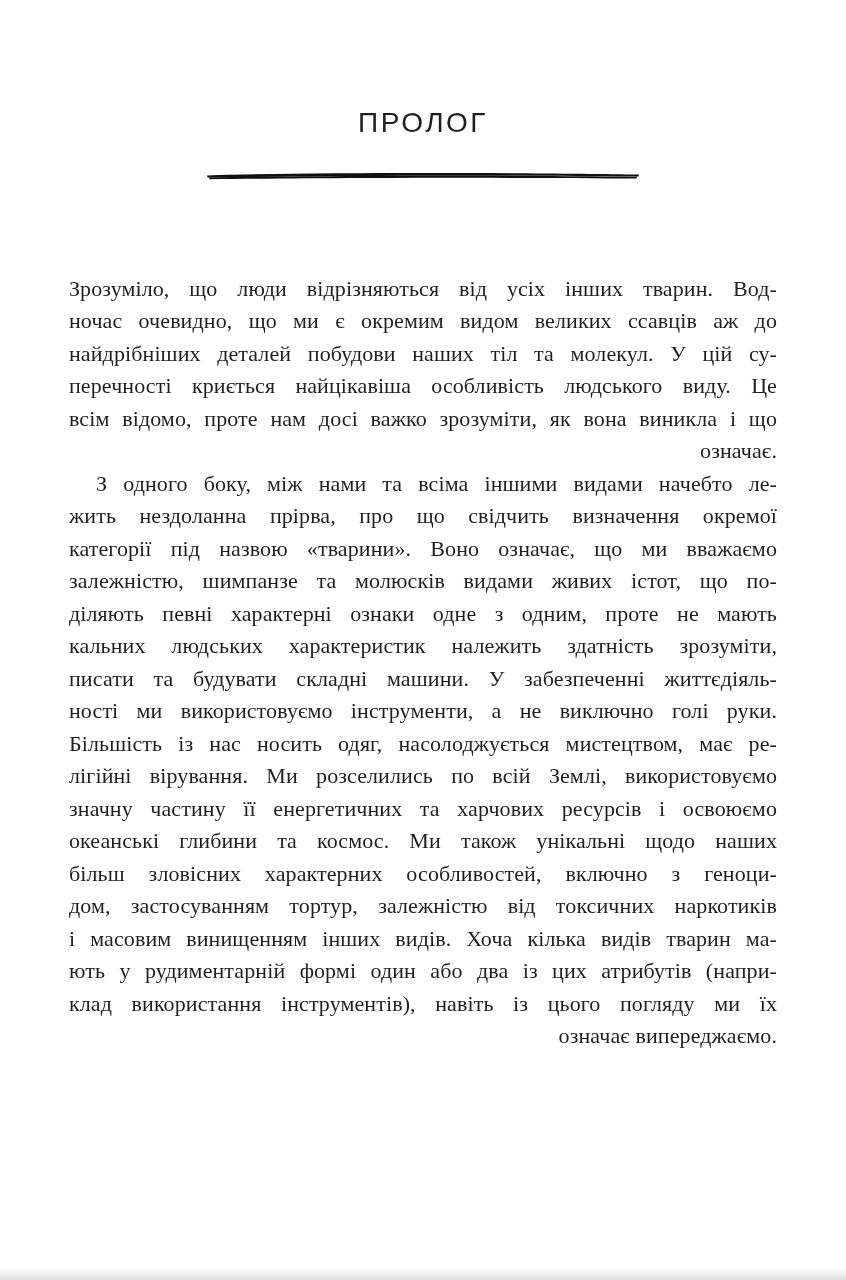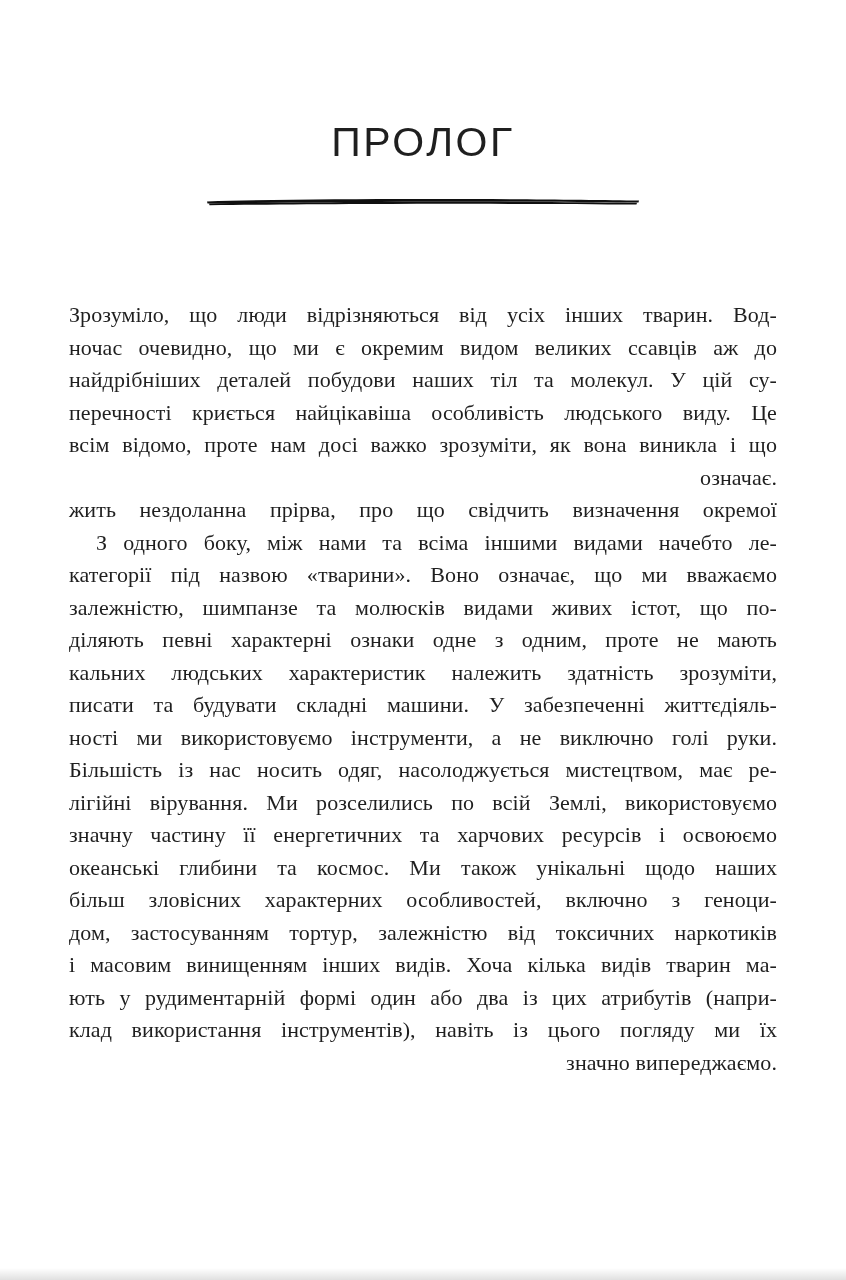--- a/index.html
+++ b/index.html
@@ -11,26 +11,26 @@
     position: relative;
     width: 846px;
     height: 1280px;
     margin: 0;
     background: var(--bg, #ffffff);
     color: var(--ink, #1f1f1f);
     overflow: hidden;
     font-family: "Liberation Serif", "DejaVu Serif", serif;
   }
   .title {
-    margin: 0;
-    padding-top: 120px;
+    margin: 16px;
+    padding-top: 92px;
     text-align: center;
     font-family: "Liberation Sans", "DejaVu Sans", sans-serif;
     font-weight: 500;
-    font-size: 41px;
+    font-size: 28px;
     line-height: 1.1;
     letter-spacing: 2.5px;
     color: var(--ink, #1f1f1f);
   }
   .rule-wrap {
     width: 436px;
     margin: 32px auto 0 auto;
     height: 10px;
     line-height: 0;
   }
@@ -77,35 +77,35 @@
     </svg>
   </div>
 
   <main class="body-text">
       <div class="line just">Зрозуміло, що люди відрізняються від усіх інших тварин. Вод-</div>
       <div class="line just">ночас очевидно, що ми є окремим видом великих ссавців аж до</div>
       <div class="line just">найдрібніших деталей побудови наших тіл та молекул. У цій су-</div>
       <div class="line just">перечності криється найцікавіша особливість людського виду. Це</div>
       <div class="line just">всім відомо, проте нам досі важко зрозуміти, як вона виникла і що</div>
       <div class="line">означає.</div>
+      <div class="line just indent">З одного боку, між нами та всіма іншими видами начебто ле-</div>
       <div class="line just">жить нездоланна прірва, про що свідчить визначення окремої</div>
-      <div class="line just indent">З одного боку, між нами та всіма іншими видами начебто ле-</div>
       <div class="line just">категорії під назвою «тварини». Воно означає, що ми вважаємо</div>
       <div class="line just">залежністю, шимпанзе та молюсків видами живих істот, що по-</div>
       <div class="line just">діляють певні характерні ознаки одне з одним, проте не мають</div>
       <div class="line just">кальних людських характеристик належить здатність зрозуміти,</div>
       <div class="line just">писати та будувати складні машини. У забезпеченні життєдіяль-</div>
       <div class="line just">ності ми використовуємо інструменти, а не виключно голі руки.</div>
       <div class="line just">Більшість із нас носить одяг, насолоджується мистецтвом, має ре-</div>
       <div class="line just">лігійні вірування. Ми розселились по всій Землі, використовуємо</div>
       <div class="line just">значну частину її енергетичних та харчових ресурсів і освоюємо</div>
       <div class="line just">океанські глибини та космос. Ми також унікальні щодо наших</div>
       <div class="line just">більш зловісних характерних особливостей, включно з геноци-</div>
       <div class="line just">дом, застосуванням тортур, залежністю від токсичних наркотиків</div>
       <div class="line just">і масовим винищенням інших видів. Хоча кілька видів тварин ма-</div>
       <div class="line just">ють у рудиментарній формі один або два із цих атрибутів (напри-</div>
       <div class="line just">клад використання інструментів), навіть із цього погляду ми їх</div>
-      <div class="line">значно випереджаємо.</div>
+      <div class="line">означає випереджаємо.</div>
     </main>
 
   <div class="edge-shadow"></div>
 
 </div>
 
 </body></html>

